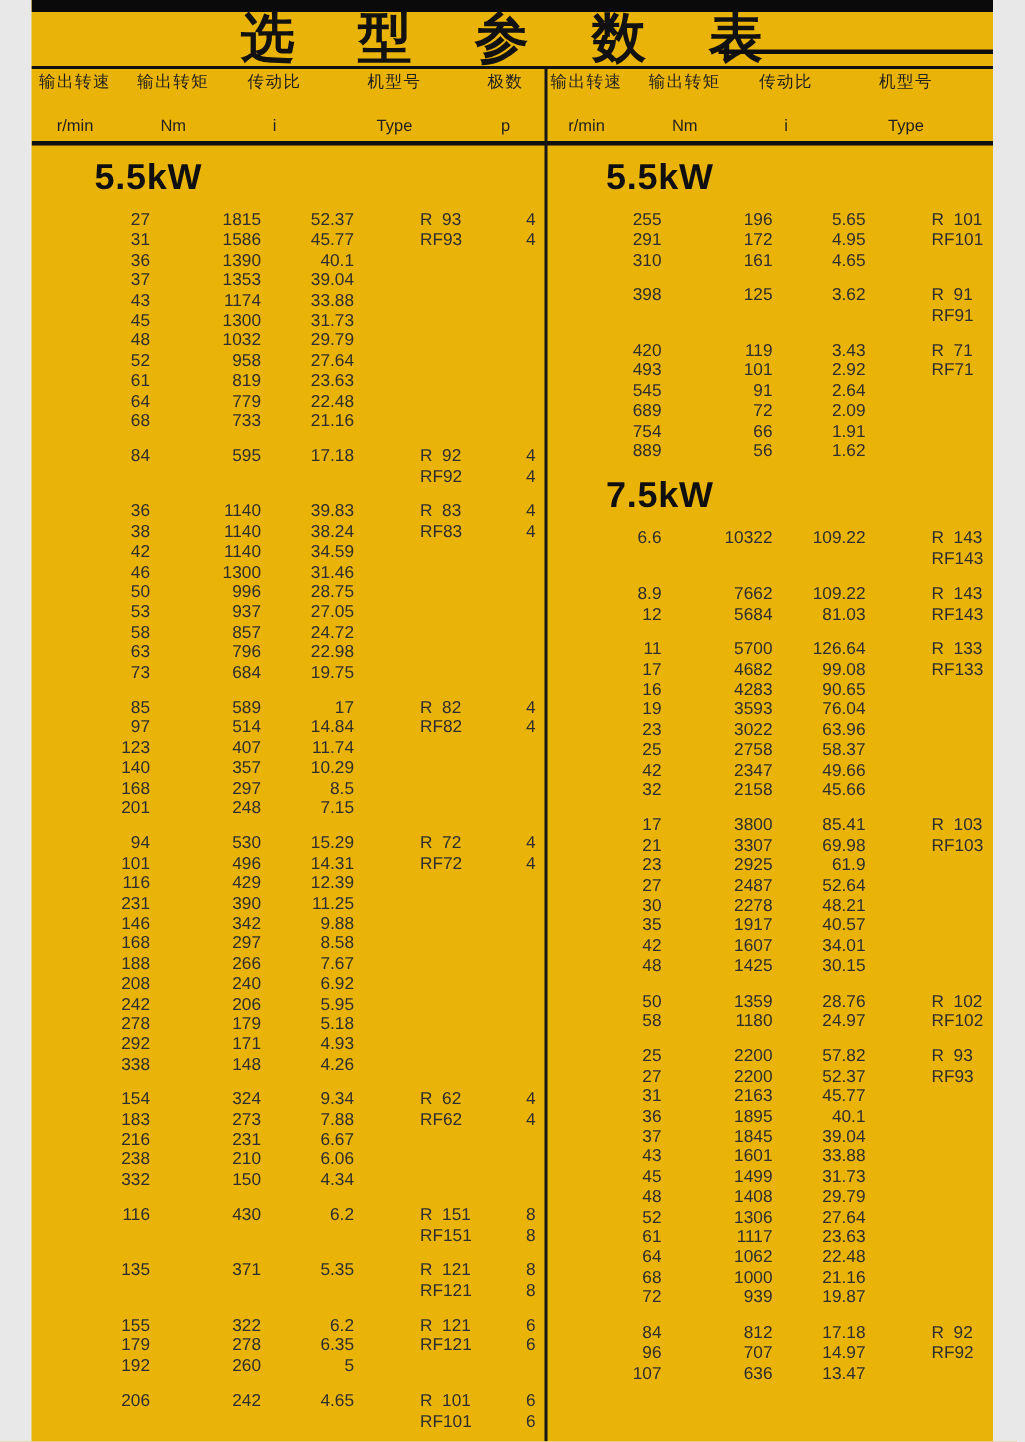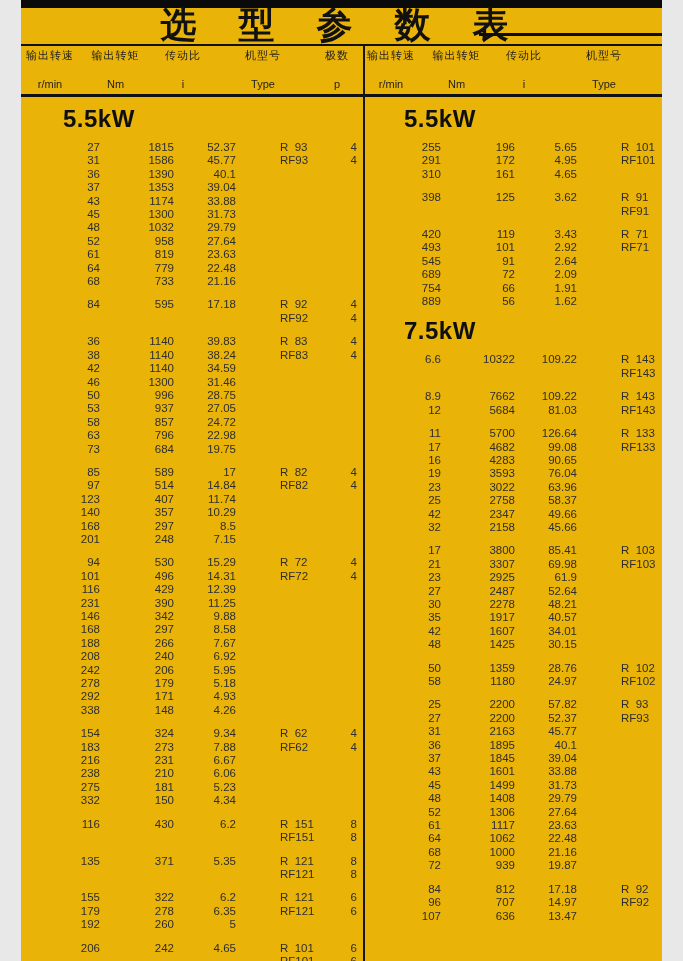--- a/index.html
+++ b/index.html
@@ -394,27 +394,20 @@
               <div class="c4"></div>
             </div>
             <div class="row">
               <div class="c0">238</div>
               <div class="c1">210</div>
               <div class="c2">6.06</div>
               <div class="c3"></div>
               <div class="c4"></div>
             </div>
             <div class="row">
-              <div class="c0">275</div>
-              <div class="c1">181</div>
-              <div class="c2">5.23</div>
-              <div class="c3"></div>
-              <div class="c4"></div>
-            </div>
-            <div class="row">
               <div class="c0">332</div>
               <div class="c1">150</div>
               <div class="c2">4.34</div>
               <div class="c3"></div>
               <div class="c4"></div>
             </div>
           </div>
           <div class="group">
             <div class="row">
               <div class="c0">116</div>

